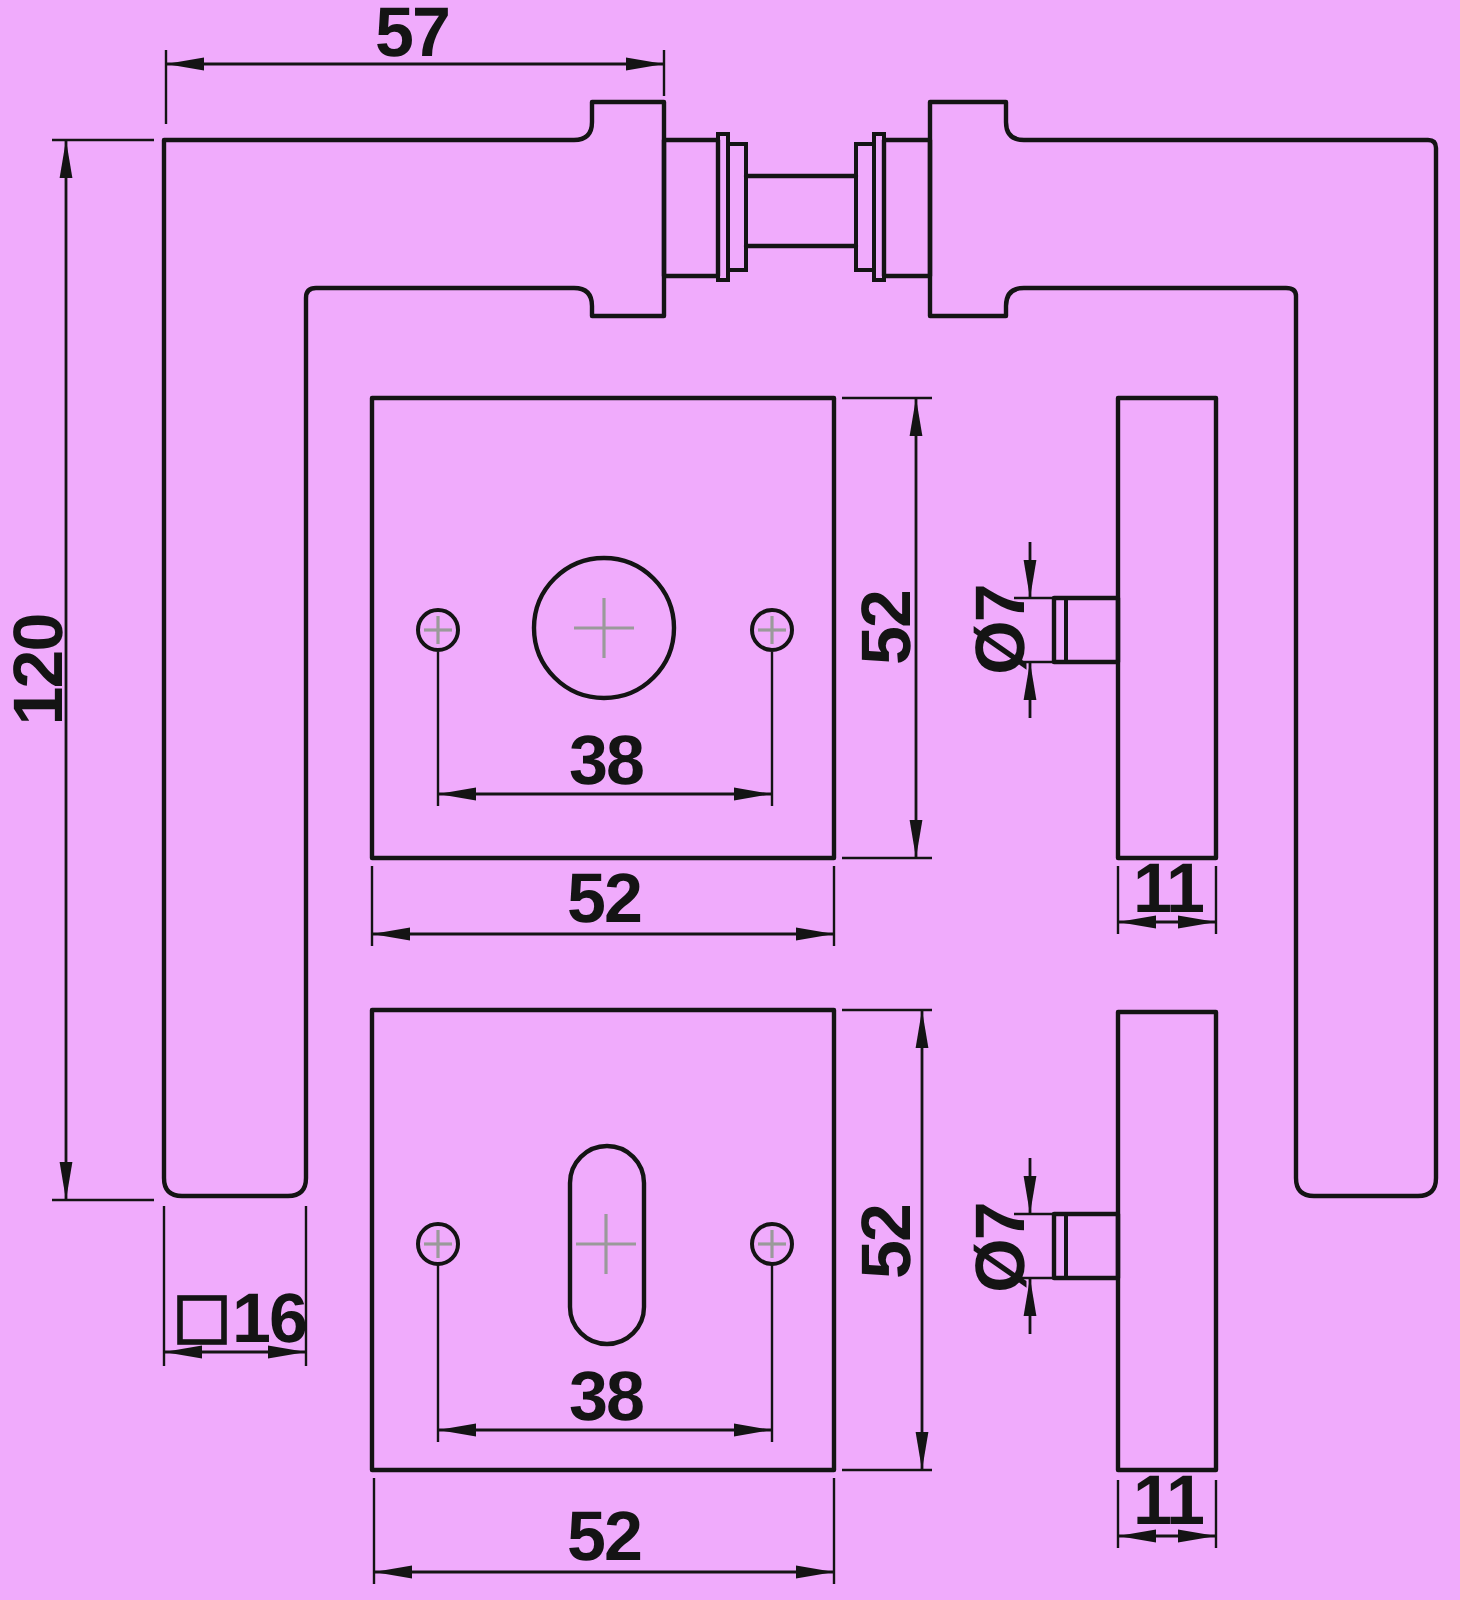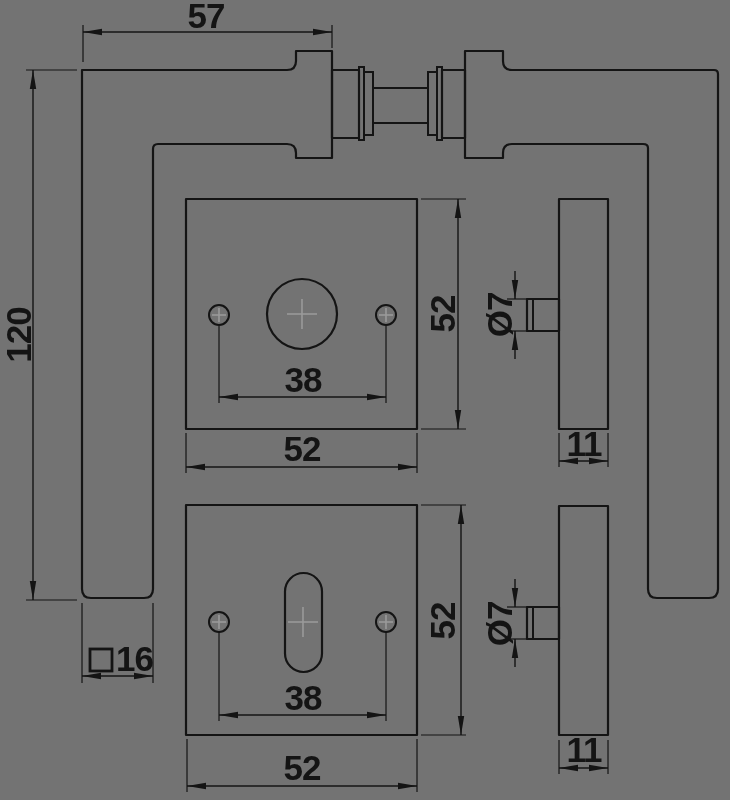--- a/index.html
+++ b/index.html
@@ -1,20 +1,20 @@
 <!DOCTYPE html>
 <html><head>
 <meta charset="utf-8">
 <style>
   html, body { margin: 0; padding: 0; background: #ffffff; }
   .canvas {
     position: relative;
     width: 730px;
     height: 800px;
-    background: #737373;
+    background: #f0abfc;
     overflow: hidden;
     font-family: "Liberation Sans", "DejaVu Sans", sans-serif;
   }
   svg { display: block; }
   .ol   { stroke: #141414; stroke-width: 2.2; fill: none; stroke-linejoin: round; stroke-linecap: round; }
   .ol-thin { stroke: #141414; stroke-width: 2; fill: none; }
   .dim  { stroke: #141414; stroke-width: 1.4; fill: none; }
   .ext  { stroke: #141414; stroke-width: 1.2; fill: none; }
   .cross { stroke: #9a9a9a; stroke-width: 1.6; fill: none; stroke-linecap: butt; }
   .dimtext {

